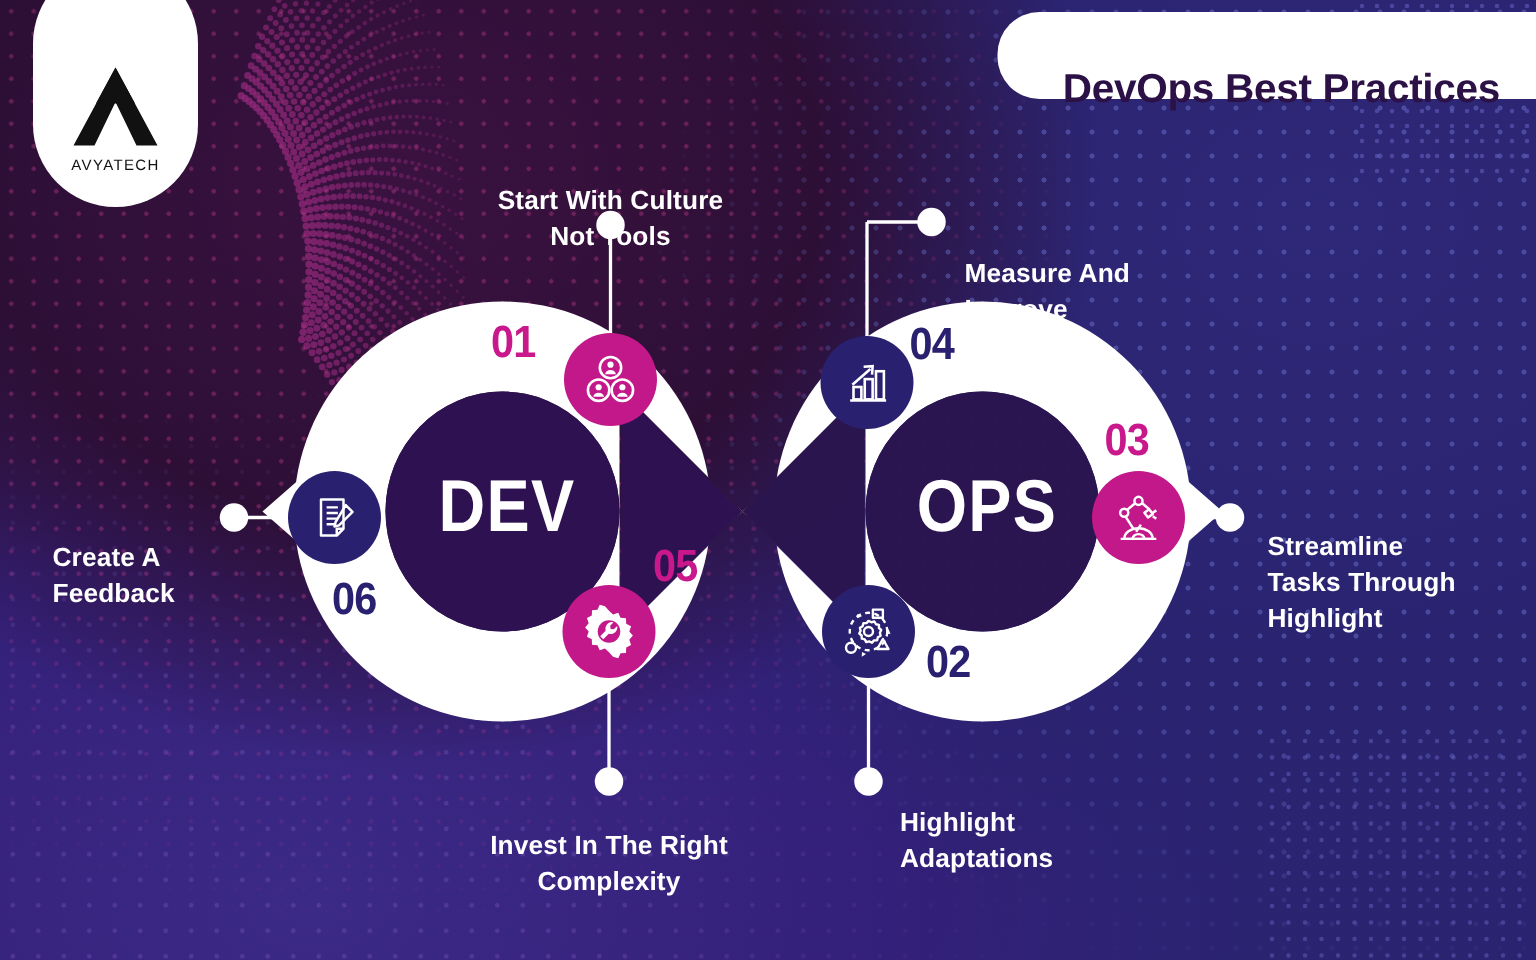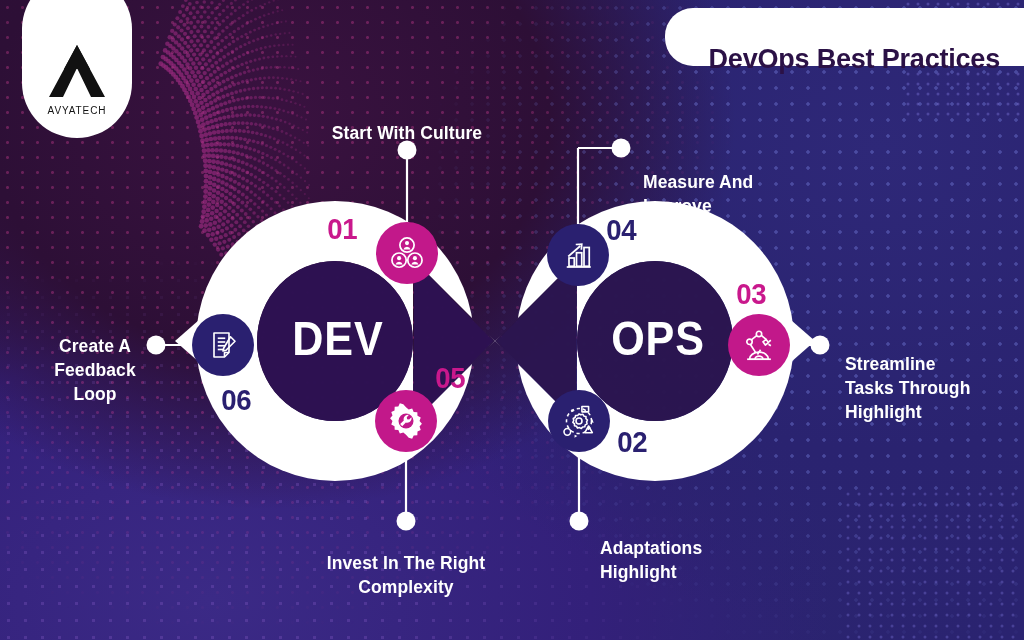--- a/index.html
+++ b/index.html
@@ -1597,20 +1597,21 @@
         <circle cx="14" cy="30.5" r="2.6"></circle>
           <path d="M9.4 38.5a4.8 4.8 0 0 1 9.2 0z"></path>
         <circle cx="34" cy="30.5" r="2.6"></circle>
           <path d="M29.4 38.5a4.8 4.8 0 0 1 9.2 0z"></path>
       </g>
     </svg>
   </div>
   <div class="node-num num-pink" style="left:326px;top:212px;">01</div>
   <div class="label center-align" style="left:292px;top:81px;width:230px;">
     <div>Start With Culture</div>
+    <div>Not Tools</div>
   </div>
 
   <div class="node node-circle c-navy" style="left:547px;top:224px;width:62px;height:62px;">
     <svg width="36" height="36" viewBox="0 0 48 48">
       <g stroke="#fff" stroke-width="2.3" fill="none">
         <line x1="9" y1="40" x2="41" y2="40"></line>
         <rect x="12" y="28" width="7" height="11"></rect>
         <rect x="22" y="21" width="7" height="18"></rect>
         <rect x="32" y="14" width="7" height="25"></rect>
         <path d="M11 26 L27 12"></path>
@@ -1631,24 +1632,23 @@
         <path d="M26 40 V34 H32"></path>
         <line x1="17" y1="15" x2="27" y2="15"></line>
         <line x1="17" y1="20" x2="27" y2="20"></line>
         <line x1="17" y1="25" x2="27" y2="25"></line>
         <line x1="17" y1="30" x2="24" y2="30"></line>
         <path d="M34 13 L40 19 L28 31 L24 32 L25 28 Z" fill="none"></path>
       </g>
     </svg>
   </div>
   <div class="node-num num-navy" style="left:220px;top:383px;">06</div>
-  <div class="label" style="left:35px;top:294px;width:120px;text-align:center;">
+  <div class="label" style="left:35px;top:319px;width:120px;">
     <div>Create A</div>
     <div>Feedback</div>
-    <div>Loop</div>
   </div>
 
   <div class="node node-circle c-pink" style="left:728px;top:314px;width:62px;height:62px;">
     <svg width="38" height="38" viewBox="0 0 48 48">
       <g stroke="#fff" stroke-width="2.1" fill="none" stroke-linejoin="round">
         <circle cx="24" cy="10" r="3.4"></circle>
         <circle cx="12" cy="20" r="3.4"></circle>
         <path d="M14.4 17.6 L21.4 11.8"></path>
         <path d="M26.6 11.6 L33 17"></path>
         <path d="M33 17 L36 21 L32 24 L29 20 Z"></path>
@@ -1693,17 +1693,17 @@
       </g>
       <g fill="#fff">
         <path d="M15 10 l4 1.6 -3.8 1.8z"></path>
         <path d="M40 22 l1.6 4 -3.6-.4z"></path>
         <path d="M22 42 l-3.4 2.2 .2-3.8z"></path>
       </g>
     </svg>
   </div>
   <div class="node-num num-navy" style="left:616px;top:425px;">02</div>
   <div class="label" style="left:600px;top:496px;width:200px;">
+    <div>Highlight</div>
     <div>Adaptations</div>
-    <div>Highlight</div>
   </div>
 
 </div>
 
 </body></html>

